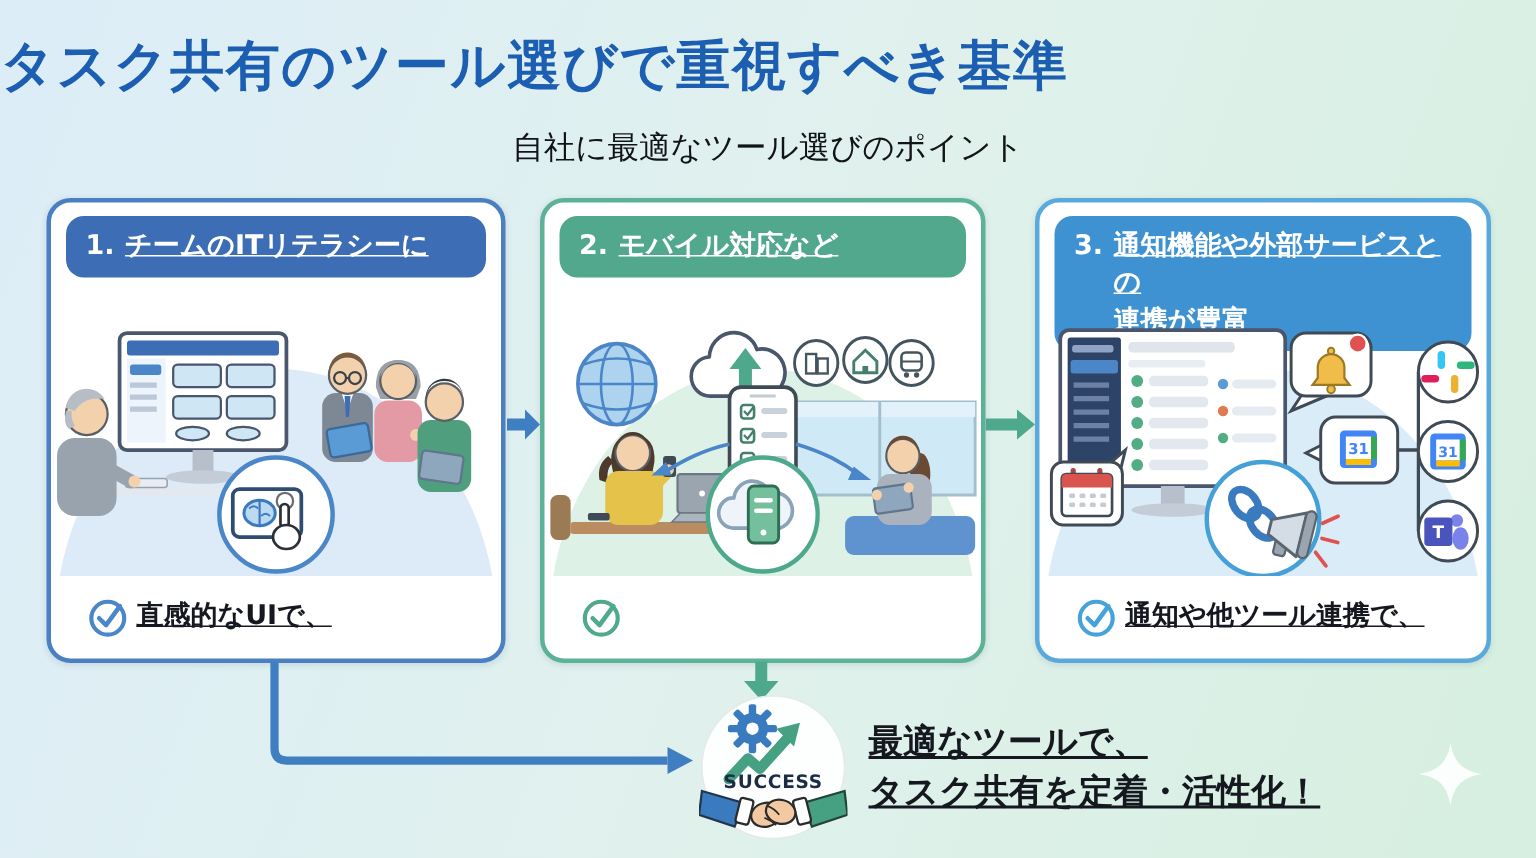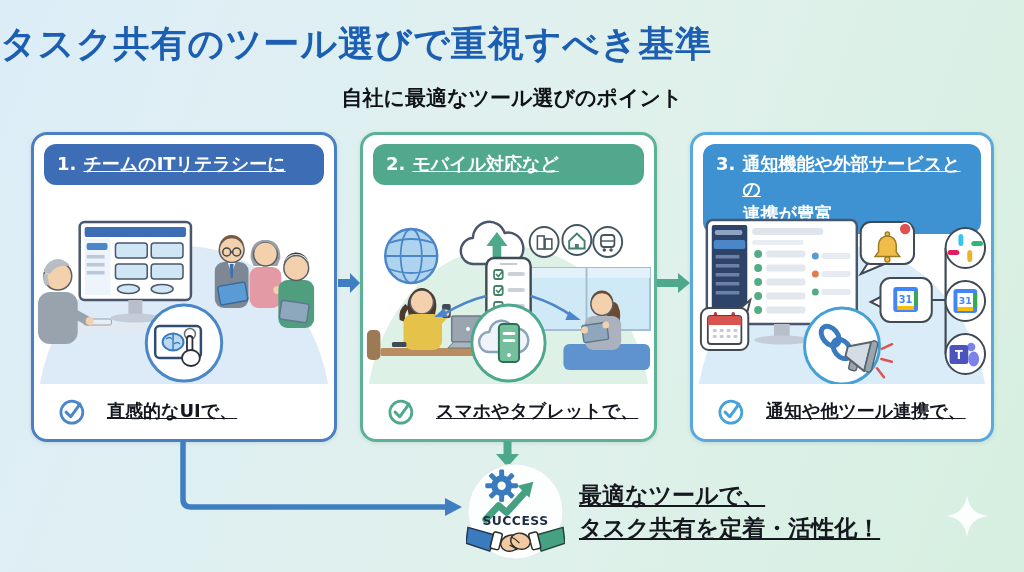--- a/index.html
+++ b/index.html
@@ -4,37 +4,37 @@
 <style>
   html,body{margin:0;padding:0;background:#ffffff;}
   .canvas{
     position:relative;width:1024px;height:572px;overflow:hidden;
     background:linear-gradient(110deg,#ddedf8 0%,#e0f1ec 55%,#d6efe0 100%);
     font-family:"DejaVu Sans","Liberation Sans",sans-serif;color:#15181f;
   }
   .main-title{position:absolute;left:0;right:0;top:20px;text-align:left;
     font-size:36px;font-weight:700;color:#1c5fb2;letter-spacing:1px;}
   .subtitle{position:absolute;left:0;right:0;top:84px;text-align:center;
-    font-size:21px;font-weight:700;color:#101318;}
+    font-size:21px;font-weight:400;color:#101318;}
   .card{position:absolute;top:132px;height:310px;background:#ffffff;border-radius:16px;
     box-sizing:border-box;border:3px solid;box-shadow:0 1px 4px rgba(40,70,100,.14);}
   .card-1{left:31px;width:306px;border-color:#4a80c2;}
   .card-2{left:360px;width:297px;border-color:#5bb297;}
   .card-3{left:690px;width:304px;border-color:#5aa9dd;}
   .card-header{position:absolute;left:10px;right:10px;top:9px;border-radius:12px;color:#fff;
     font-weight:700;font-size:18px;line-height:1.38;padding:8px 6px 8px 13px;display:flex;align-items:flex-start;}
   .hdr-1{background:#3d6db4;}
   .hdr-2{background:#51a88c;}
   .hdr-3{background:#3f92d1;}
   .card-num{flex:none;margin-right:7px;}
   .hline{display:block;text-decoration:underline;}
   .card-art{position:absolute;left:2px;right:2px;top:77px;height:172px;}
   .card-art svg{display:block;width:100%;height:100%;}
   .card-foot{position:absolute;left:0;right:0;bottom:13px;padding-left:24px;
-    display:flex;align-items:center;gap:19px;}
+    display:flex;align-items:center;gap:3px;}
   .check{flex:none;width:30px;height:30px;}
   .check-1{color:#4a86c8;}
   .check-2{color:#4fa98d;}
   .check-3{color:#46a3d9;}
   .foot-text{font-size:18px;font-weight:700;line-height:1.32;color:#15181f;}
   .flow-arrow{position:absolute;}
   .success-badge{position:absolute;left:466px;top:462px;width:99px;height:99px;}
   .success-text{position:absolute;left:579px;top:479px;font-size:23px;font-weight:700;
     line-height:1.45;color:#15181f;}
   .sparkle{position:absolute;left:944px;top:493px;}
@@ -239,21 +239,20 @@
       </svg>
     </div>
     <div class="card-foot">
       <span class="check check-2">
         <svg viewBox="0 0 26 26" width="30" height="30">
           <circle cx="12" cy="14" r="9.5" fill="none" stroke="currentColor" stroke-width="2.4"></circle>
           <path d="M7,14 L11,18 L19,7" fill="none" stroke="currentColor" stroke-width="2.6" stroke-linecap="round" stroke-linejoin="round"></path>
         </svg>
       </span>
       <span class="foot-text">
-        <span class="hline">スマホやタブレットで、</span>
       </span>
     </div>
   </section>
 
   <section class="card card-3">
     <div class="card-header hdr-3">
       <span class="card-num">3.</span>
       <span>
         <span class="hline">通知機能や外部サービスとの</span>
         <span class="hline">連携が豊富</span>

